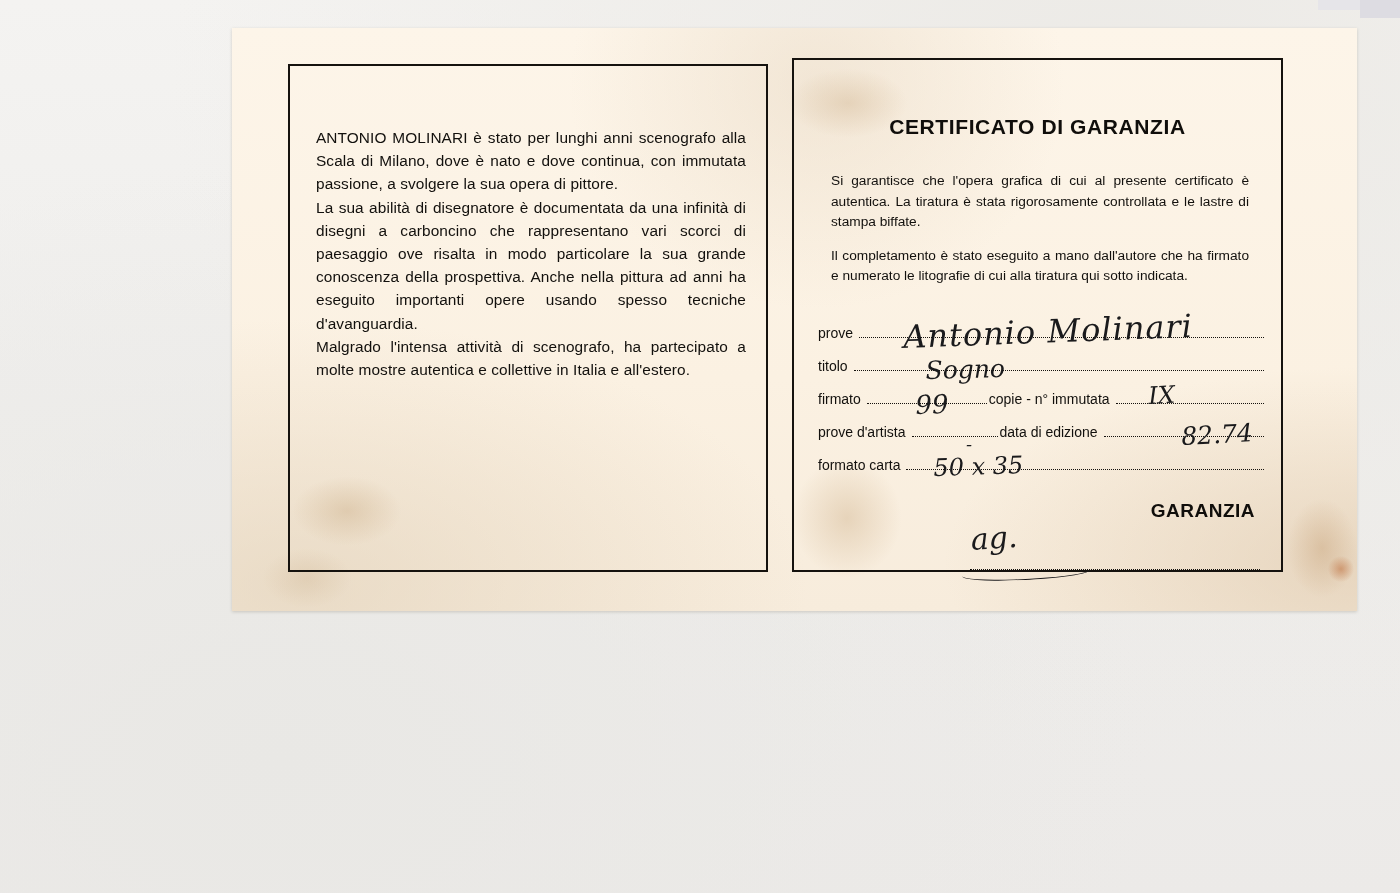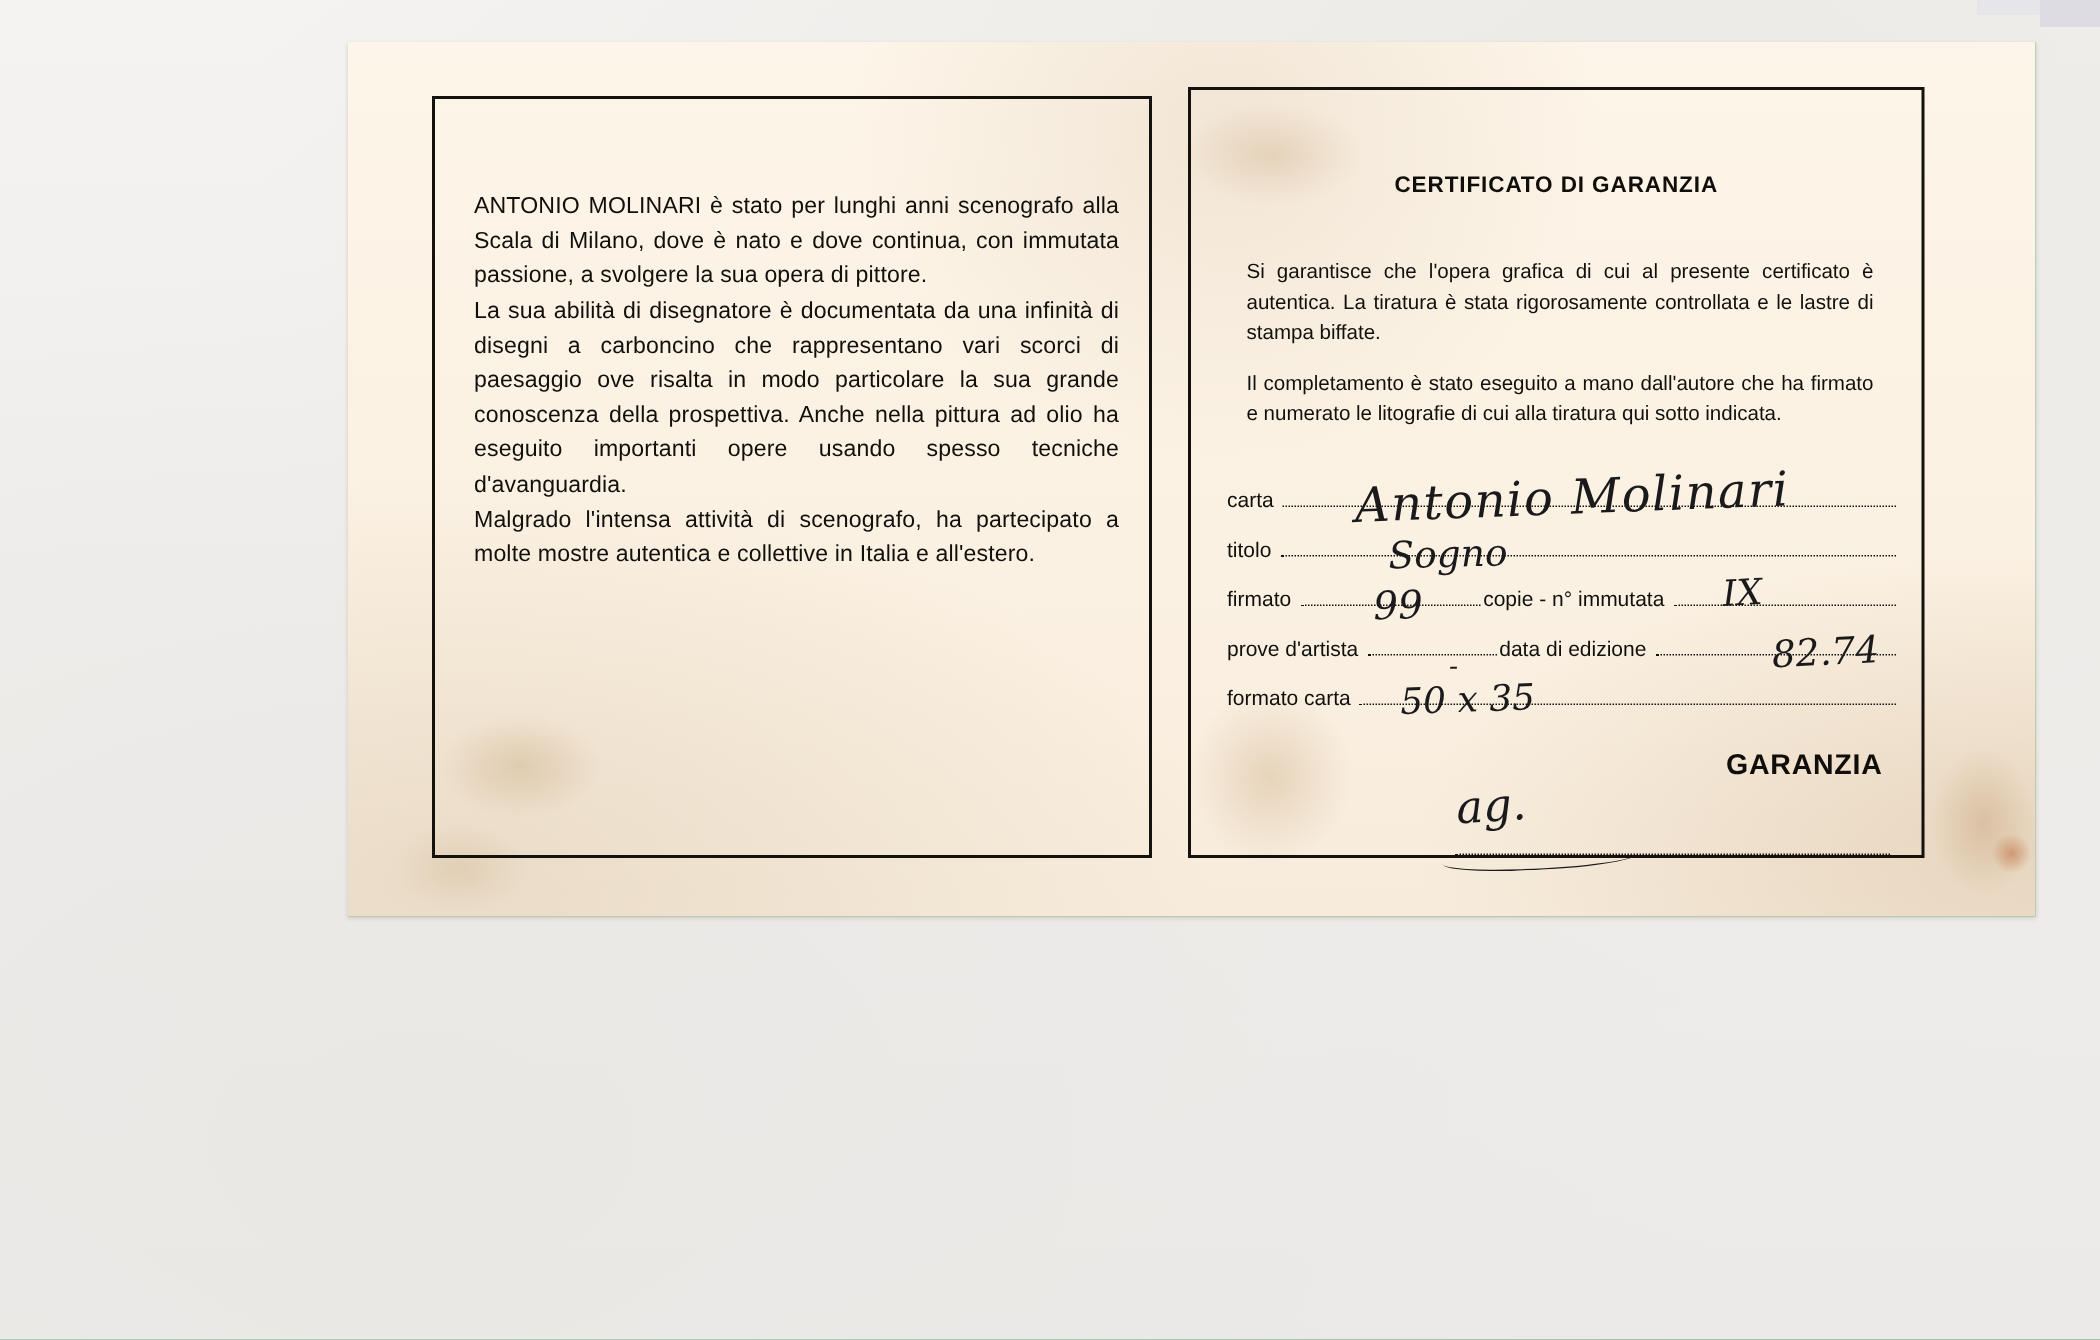--- a/index.html
+++ b/index.html
@@ -97,21 +97,21 @@
     letter-spacing: 0.1px;
   }
   .bio-text p { margin: 0; }
 
   .cert-title {
     position: absolute;
     left: 0;
     right: 0;
     top: 55px;
     text-align: center;
-    font-size: 15px;
+    font-size: 21px;
     font-weight: bold;
     letter-spacing: 0.6px;
     color: #100e0b;
   }
 
   .cert-body {
     position: absolute;
     left: 24px;
     top: 98px;
     width: 444px;
@@ -209,36 +209,36 @@
   <div class="stain stain-a"></div>
   <div class="stain stain-b"></div>
   <div class="stain stain-c"></div>
   <div class="stain stain-d"></div>
   <div class="stain stain-e"></div>
   <div class="stain stain-f"></div>
 
   <div class="panel panel-left">
     <div class="bio-text">
       <p>ANTONIO MOLINARI è stato per lunghi anni scenografo alla Scala di Milano, dove è nato e dove continua, con immutata passione, a svolgere la sua opera di pittore.</p>
-      <p>La sua abilità di disegnatore è documentata da una infinità di disegni a carboncino che rappresentano vari scorci di paesaggio ove risalta in modo particolare la sua grande conoscenza della prospettiva. Anche nella pittura ad olio ha eseguito importanti opere usando spesso tecniche d'avanguardia.</p>
+      <p>La sua abilità di disegnatore è documentata da una infinità di disegni a carboncino che rappresentano vari scorci di paesaggio ove risalta in modo particolare la sua grande conoscenza della prospettiva. Anche nella pittura ad anni ha eseguito importanti opere usando spesso tecniche d'avanguardia.</p>
       <p>Malgrado l'intensa attività di scenografo, ha partecipato a molte mostre autentica e collettive in Italia e all'estero.</p>
     </div>
   </div>
 
   <div class="panel panel-right">
     <div class="cert-title">CERTIFICATO DI GARANZIA</div>
 
     <div class="cert-body">
       <p>Si garantisce che l'opera grafica di cui al presente certificato è autentica. La tiratura è stata rigorosamente controllata e le lastre di stampa biffate.</p>
       <p>Il completamento è stato eseguito a mano dall'autore che ha firmato e numerato le litografie di cui alla tiratura qui sotto indicata.</p>
     </div>
 
     <div class="form">
       <div class="frow">
-        <span class="flabel">carta</span>
+        <span class="flabel">prove</span>
         <span class="fdots"></span>
       </div>
       <div class="frow">
         <span class="flabel">titolo</span>
         <span class="fdots"></span>
       </div>
       <div class="frow">
         <span class="flabel">firmato</span>
         <span class="fdots w-md"></span>
         <span class="flabel">copie - n° immutata</span>

